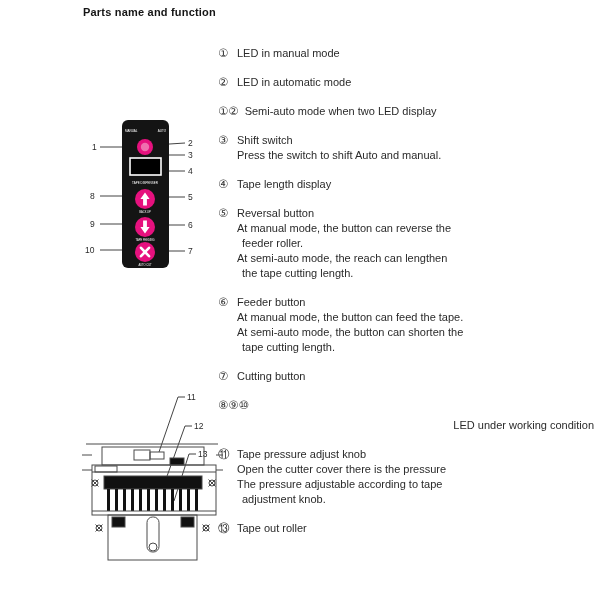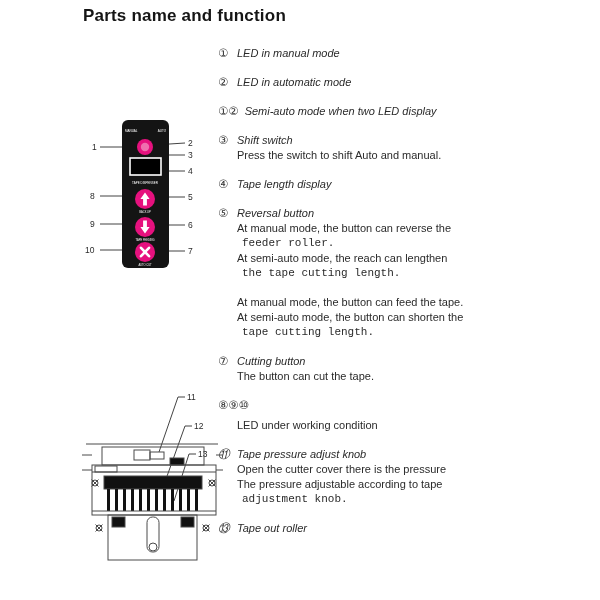--- a/index.html
+++ b/index.html
@@ -1,28 +1,28 @@
 <!DOCTYPE html>
 <html><head>
 <meta charset="utf-8">
 <style>
   html,body{margin:0;padding:0;background:#ffffff;}
   .page{position:relative;width:600px;height:600px;background:#fff;overflow:hidden;
         font-family:"Liberation Sans","DejaVu Sans",sans-serif;color:#222;}
-  .title{position:absolute;left:83px;top:6px;font-size:17px;font-weight:bold;
+  .title{position:absolute;left:83px;top:6px;font-size:11px;font-weight:bold;
          color:#151515;letter-spacing:.2px;}
   .items{position:absolute;left:218px;top:46px;width:376px;font-size:11px;line-height:15px;color:#2a2a2a;}
   .item{margin-bottom:14px;}
   .item:nth-child(7){margin-top:8px;}
   .item:nth-child(10){}
-  .item-head{white-space:nowrap;font-style:italic;}
+  .item-head{white-space:nowrap;}
   .num{display:inline-block;min-width:13px;margin-right:6px;font-size:11.5px;color:#333;}
   .desc-line{padding-left:19px;white-space:nowrap;}
-  .desc-line.ind{padding-left:24px;font-family:Liberation Mono, monospace;}
-  .item:nth-child(9) .desc-line{margin-top:5px;}
+  .desc-line.ind{padding-left:24px;}
+  .item:nth-child(9) .desc-line{margin-top:5px;text-align:right;}
   svg{position:absolute;overflow:visible;}
   .fig-num{font-size:8.5px;fill:#2b2b2b;font-family:"Liberation Sans","DejaVu Sans",sans-serif;}
   .micro{fill:#ffffff;font-family:"Liberation Sans","DejaVu Sans",sans-serif;}
 </style>
 </head>
 <body>
 
 <div class="page">
 
   <div class="title">Parts name and function</div>
@@ -45,27 +45,27 @@
         <div class="item-head"><span class="num">④</span><span>Tape length display</span></div>
       </div>
       <div class="item">
         <div class="item-head"><span class="num">⑤</span><span>Reversal button</span></div>
         <div class="desc-line">At manual mode, the button can reverse the</div>
         <div class="desc-line ind">feeder roller.</div>
         <div class="desc-line">At semi-auto mode, the reach can lengthen</div>
         <div class="desc-line ind">the tape cutting length.</div>
       </div>
       <div class="item">
+        <div class="item-head"><span class="num">⑥</span><span>Feeder button</span></div>
         <div class="desc-line">At manual mode, the button can feed the tape.</div>
         <div class="desc-line">At semi-auto mode, the button can shorten the</div>
         <div class="desc-line ind">tape cutting length.</div>
       </div>
       <div class="item">
         <div class="item-head"><span class="num">⑦</span><span>Cutting button</span></div>
-        <div class="desc-line">The button can cut the tape.</div>
       </div>
       <div class="item">
         <div class="item-head"><span class="num">⑧⑨⑩</span><span></span></div>
         <div class="desc-line">LED under working condition</div>
       </div>
       <div class="item">
         <div class="item-head"><span class="num">⑪</span><span>Tape pressure adjust knob</span></div>
         <div class="desc-line">Open the cutter cover there is the pressure</div>
         <div class="desc-line">The pressure adjustable according to tape</div>
         <div class="desc-line ind">adjustment knob.</div>

